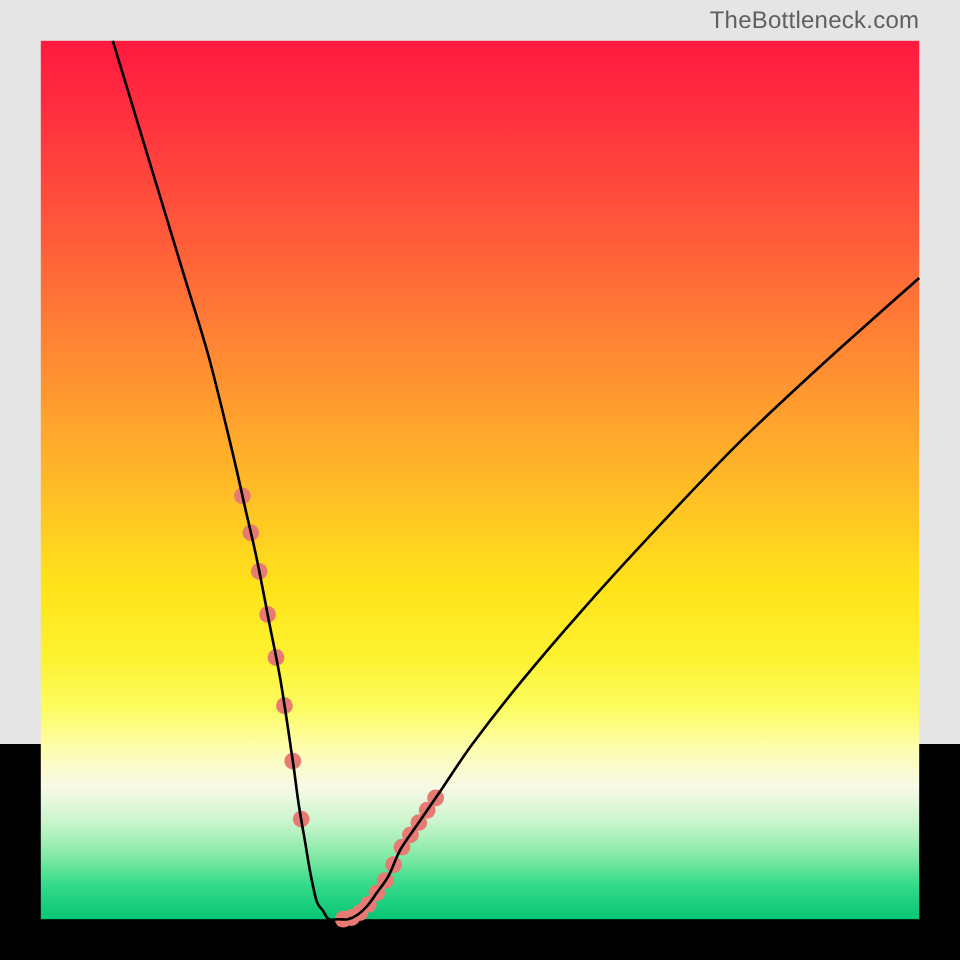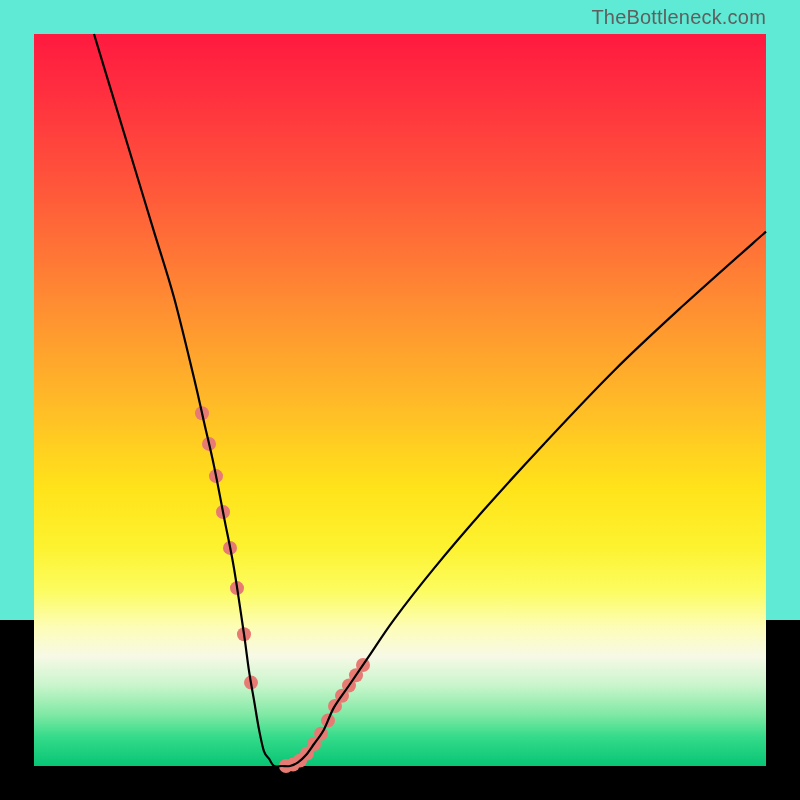--- a/index.html
+++ b/index.html
@@ -10,21 +10,21 @@
     background: #000;
     overflow: hidden;
     font-family: Arial, Helvetica, sans-serif;
   }
   .frame {
     position: absolute;
     left: 0;
     top: 0;
     width: 800px;
     height: 620px;
-    background: #5eead4;
+    background: #e5e5e5;
   }
   .plot-area {
     position: absolute;
     left: 34px;
     top: 34px;
     width: 732px;
     height: 732px;
     
     background: linear-gradient(to bottom,
       #ff1a3f 0%,

